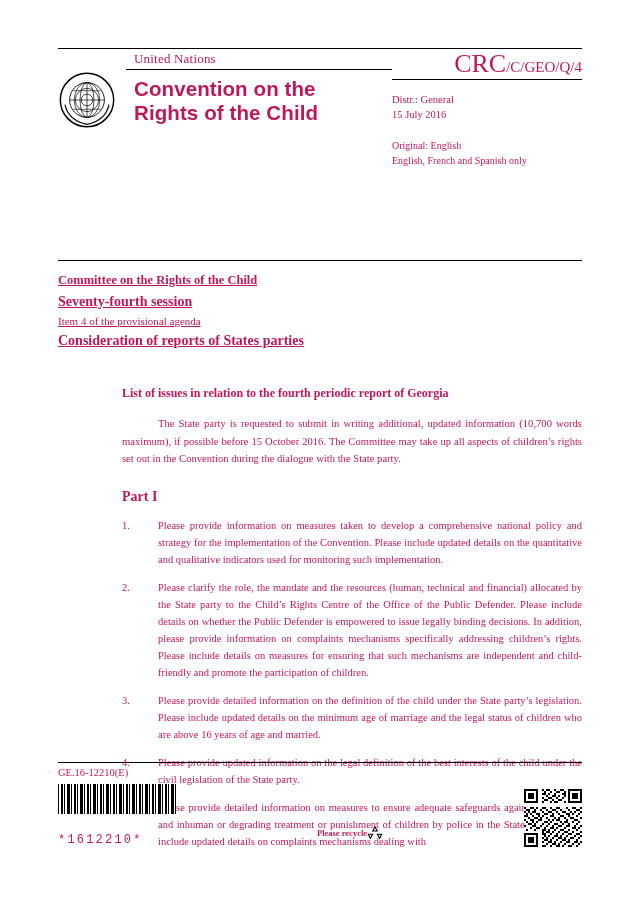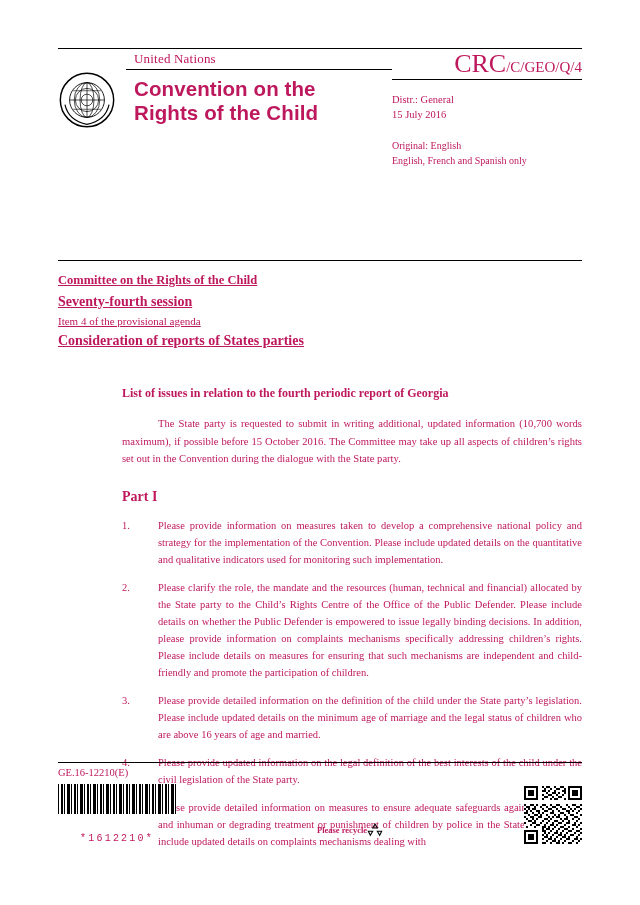--- a/index.html
+++ b/index.html
@@ -188,23 +188,22 @@
     width: 118px;
     background: repeating-linear-gradient(
       to right,
       #000 0px, #000 1px, #fff 1px, #fff 3px,
       #000 3px, #000 5px, #fff 5px, #fff 6px,
       #000 6px, #000 7px, #fff 7px, #fff 9px,
       #000 9px, #000 12px, #fff 12px, #fff 13px
     );
   }
   .barcode-num {
-    font-size: 10px;
+    font-size: 12px;
     letter-spacing: 2.2px;
-    text-align: center;
     margin-top: 19px;
     font-family: "Liberation Mono", monospace;
   }
   .recycle {
     display: flex;
     align-items: center;
     font-size: 8.5px;
     font-weight: bold;
     padding-bottom: 6px;
     text-align: right;

